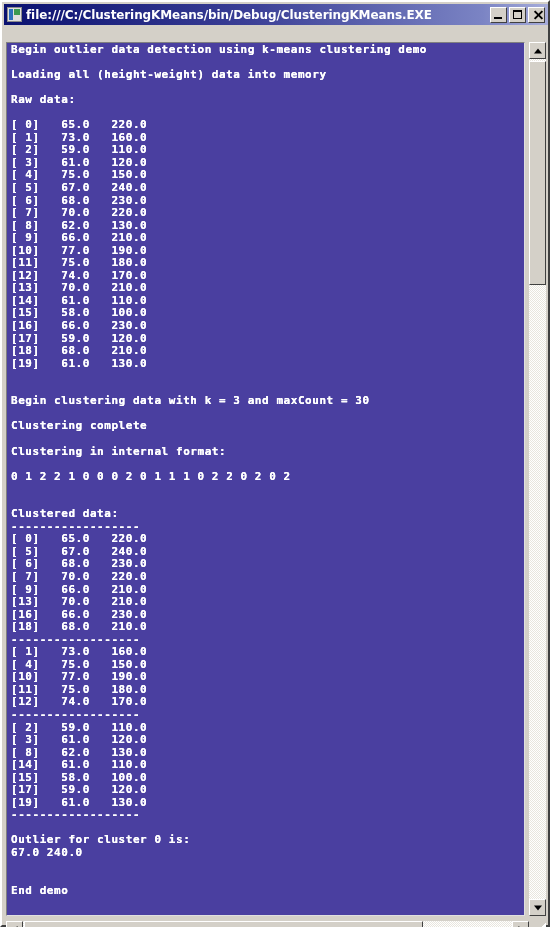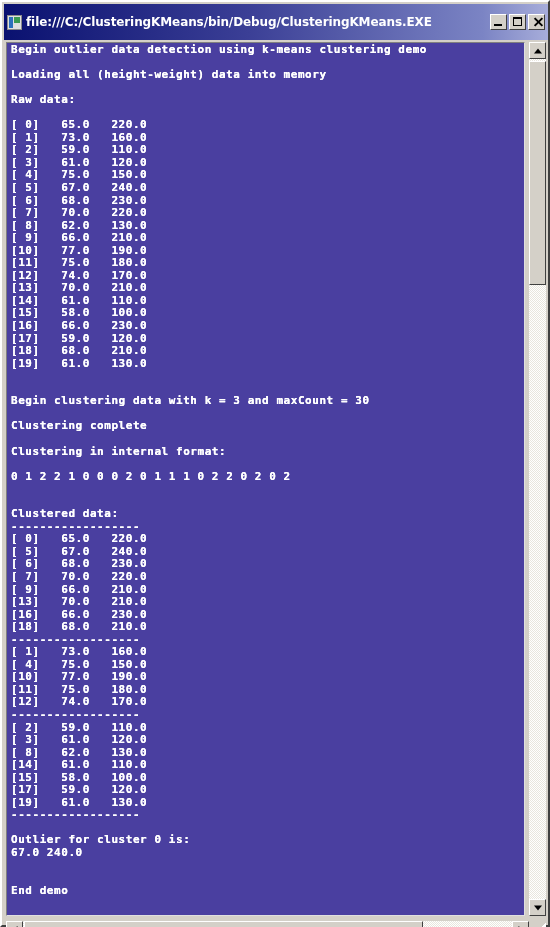--- a/index.html
+++ b/index.html
@@ -25,21 +25,21 @@
     border-left: 2px solid #ffffff;
     border-right: 2px solid #404040;
     border-bottom: 2px solid #404040;
   }
 
   
   .titlebar {
     position: absolute;
     left: 2px; top: 2px;
     width: 544px;
-    height: 36px;
+    height: 21px;
     background: linear-gradient(to right, #0a1170 0%, #3b3f96 45%, #7b84c4 88%, #a7adda 100%);
     display: flex;
     align-items: center;
     padding: 0 2px;
     box-sizing: border-box;
   }
   .title-icon {
     width: 15px; height: 15px;
     margin-left: 1px;
     margin-right: 4px;

